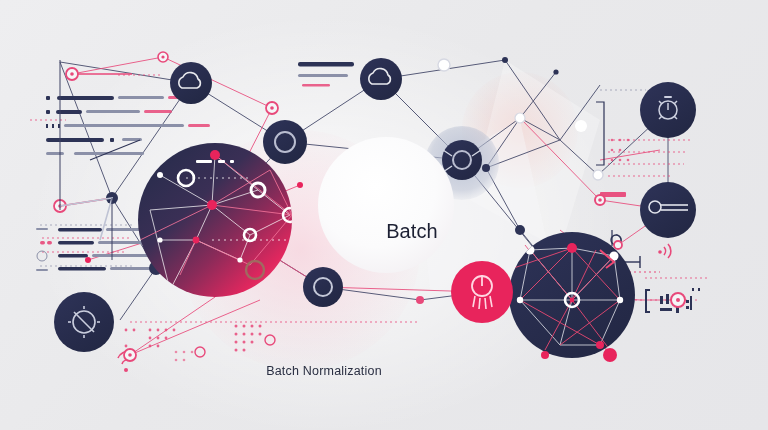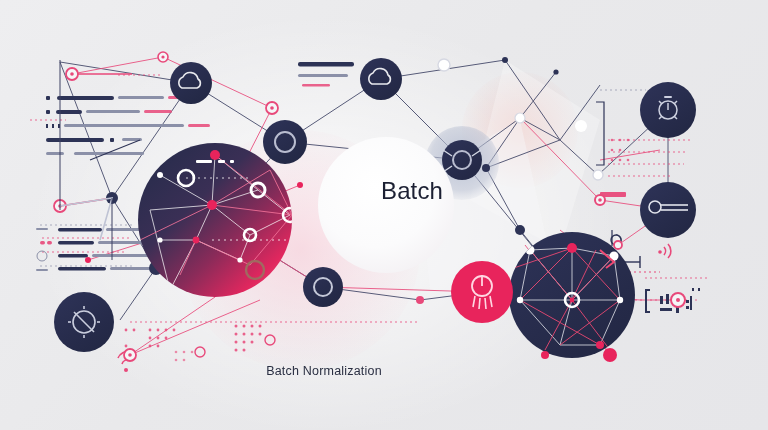--- a/index.html
+++ b/index.html
@@ -12,22 +12,22 @@
     background:
       radial-gradient(ellipse 420px 300px at 42% 52%, rgba(255,255,255,.85) 0%, rgba(255,255,255,0) 70%),
       linear-gradient(135deg,#eeeef0 0%,#e9e9eb 45%,#e6e6e9 100%);
   }
   #art{position:absolute;inset:0;}
   .title-wrap{
     position:absolute;left:332px;top:178px;width:160px;
     text-align:center;pointer-events:none;
   }
   .title-l1,.title-l2{
-    color:#1c2033;font-size:24px;line-height:25px;
-    font-family:"Liberation Sans", sans-serif;letter-spacing:.1px;
+    color:#1c2033;font-size:20px;line-height:25px;
+    font-family:"Liberation Sans", sans-serif;letter-spacing:.1px;margin-top:41px;
   }
   .caption{
     position:absolute;left:0;top:364px;width:648px;text-align:center;
     color:#2a2f42;font-size:12.5px;font-family:"Liberation Sans", sans-serif;
     letter-spacing:.2px;
   }
 </style>
 </head>
 <body>
 

